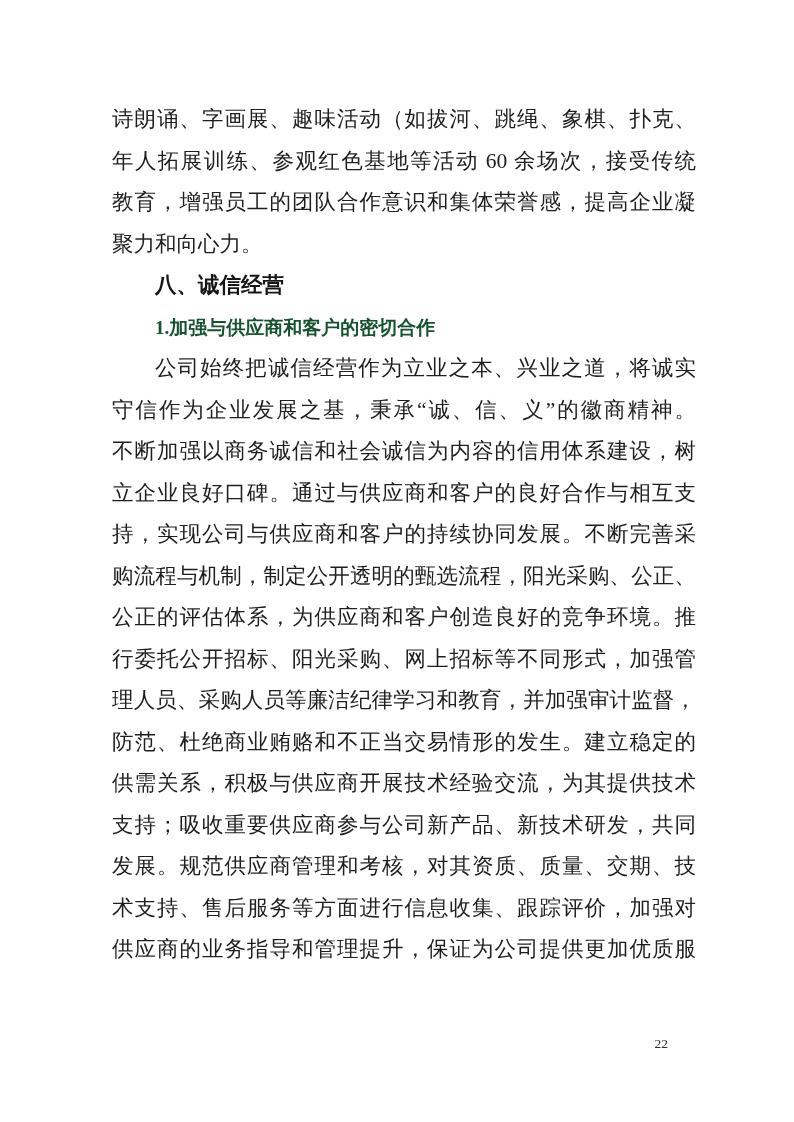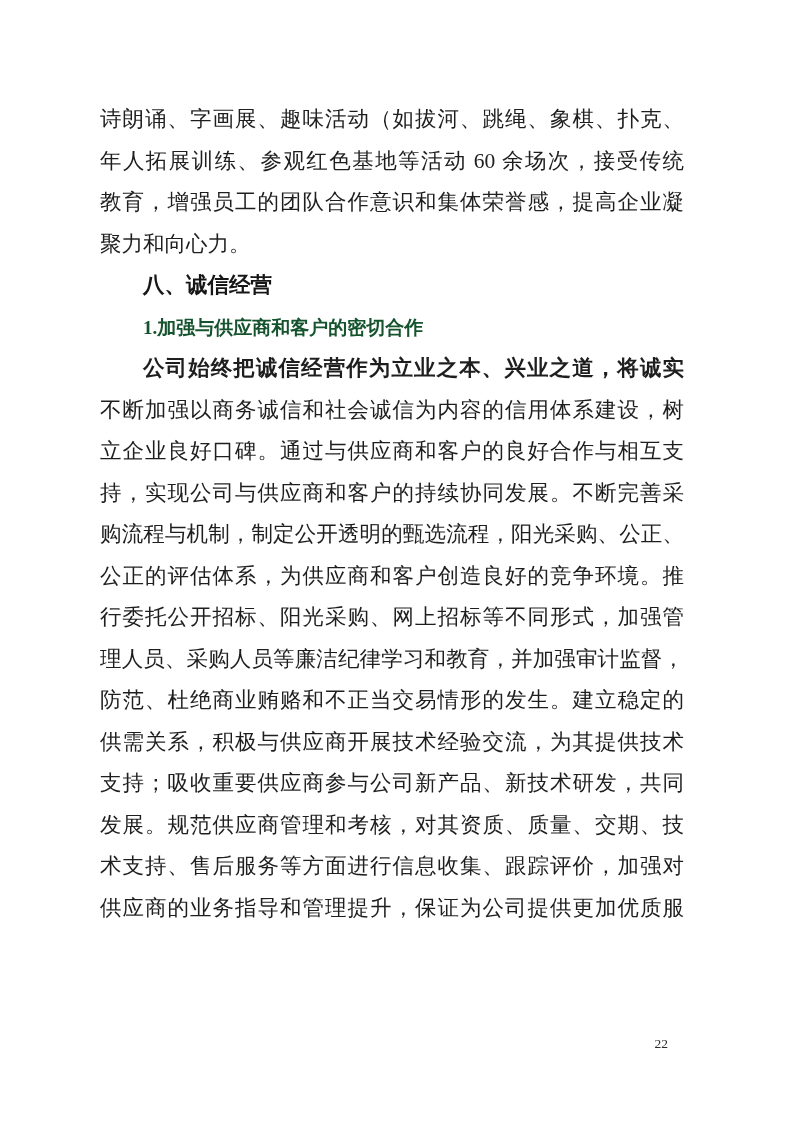--- a/index.html
+++ b/index.html
@@ -11,40 +11,40 @@
     position: relative;
     width: 794px;
     height: 1122px;
     background: #ffffff;
     overflow: hidden;
     color: #1e1e1e;
     font-family: "Liberation Serif", "DejaVu Serif", serif;
   }
   .content {
     position: absolute;
-    left: 100px;
+    left: 112px;
     top: 99px;
     width: 584px;
   }
   .line {
     height: 41.5px;
     line-height: 41.5px;
     font-size: 21.5px;
     white-space: nowrap;
     letter-spacing: 0;
     color: #1e1e1e;
   }
   
   .j {
     white-space: normal;
     text-align: justify;
     text-align-last: justify;
     word-break: break-all;
   }
-  .indent { text-indent: 43px; font-weight: bold; }
+  .indent { text-indent: 43px; }
   .h1 {
     font-family: Liberation Serif, serif;
     font-weight: 600;
     color: #161616;
   }
   .h2 {
     font-weight: 700;
     font-size: 19px;
     color: #14532d;
   }
@@ -68,20 +68,21 @@
     <div class="line j">诗朗诵、字画展、趣味活动（如拔河、跳绳、象棋、扑克、</div>
     <div class="line j">年人拓展训练、参观红色基地等活动 60 余场次，接受传统</div>
     <div class="line j">教育，增强员工的团队合作意识和集体荣誉感，提高企业凝</div>
     <div class="line">聚力和向心力。</div>
 
     <div class="line h1 indent">八、诚信经营</div>
 
     <div class="line h2 indent">1.加强与供应商和客户的密切合作</div>
 
     <div class="line j indent">公司始终把诚信经营作为立业之本、兴业之道，将诚实</div>
+    <div class="line j">守信作为企业发展之基，秉承“诚、信、义”的徽商精神。</div>
     <div class="line j">不断加强以商务诚信和社会诚信为内容的信用体系建设，树</div>
     <div class="line j">立企业良好口碑。通过与供应商和客户的良好合作与相互支</div>
     <div class="line j">持，实现公司与供应商和客户的持续协同发展。不断完善采</div>
     <div class="line j">购流程与机制，制定公开透明的甄选流程，阳光采购、公正、</div>
     <div class="line j">公正的评估体系，为供应商和客户创造良好的竞争环境。推</div>
     <div class="line j">行委托公开招标、阳光采购、网上招标等不同形式，加强管</div>
     <div class="line j">理人员、采购人员等廉洁纪律学习和教育，并加强审计监督，</div>
     <div class="line j">防范、杜绝商业贿赂和不正当交易情形的发生。建立稳定的</div>
     <div class="line j">供需关系，积极与供应商开展技术经验交流，为其提供技术</div>
     <div class="line j">支持；吸收重要供应商参与公司新产品、新技术研发，共同</div>

